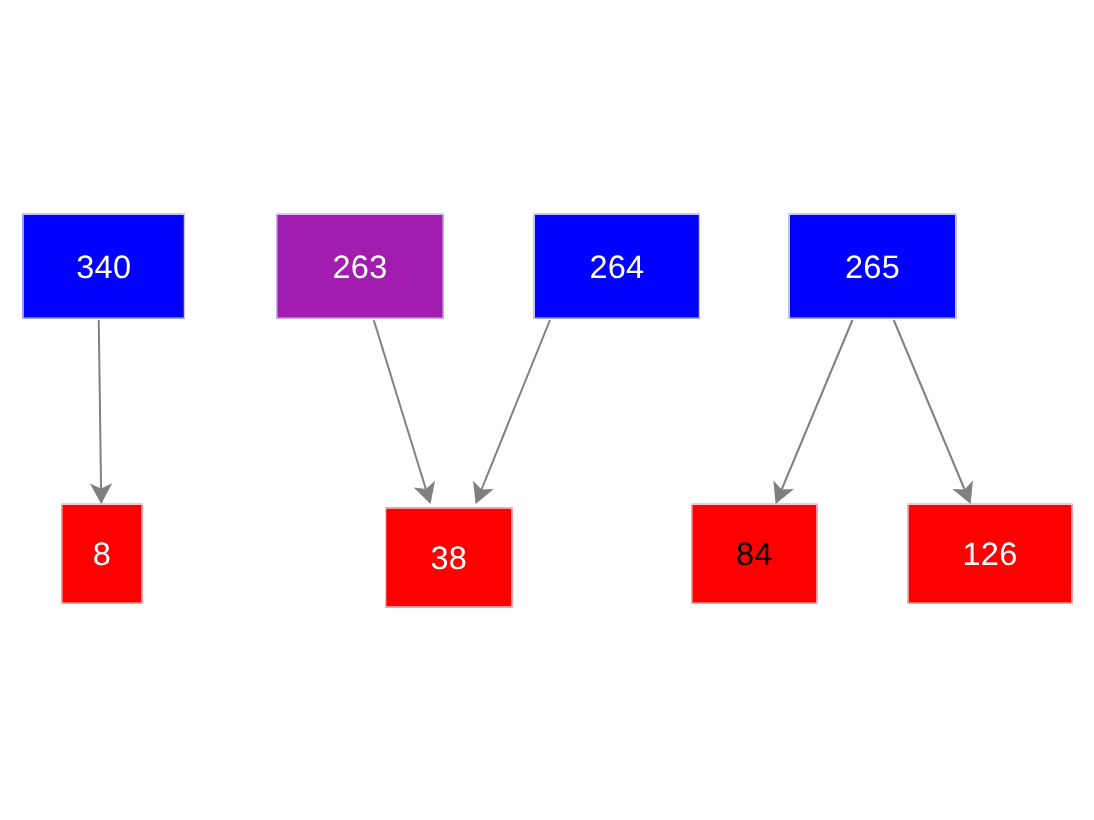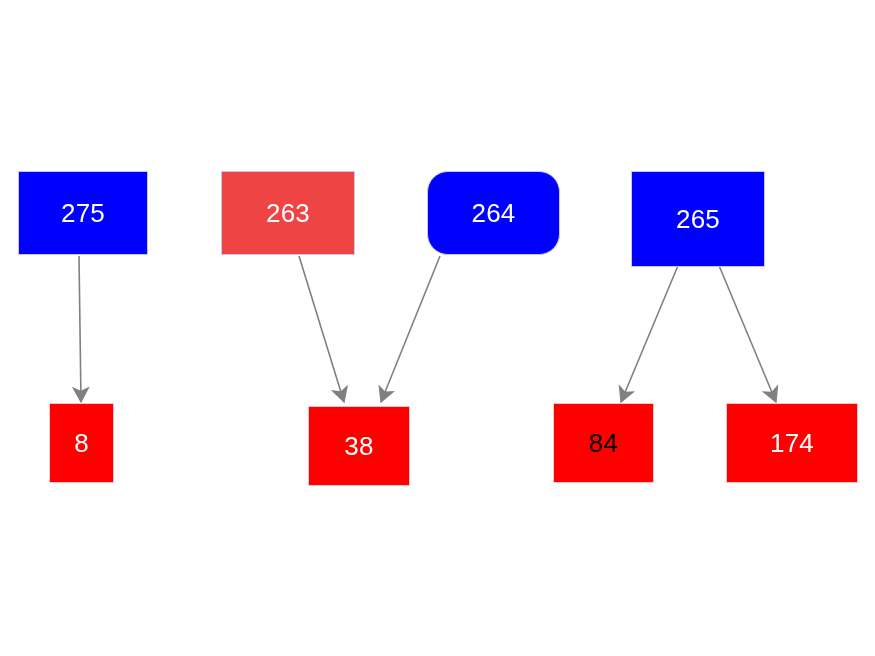--- a/index.html
+++ b/index.html
@@ -65,38 +65,38 @@
         <line x1="79" y1="256" x2="81" y2="402" stroke="#808080" stroke-width="1.6" marker-end="url(#arrowhead)"></line>
         <line x1="299" y1="256" x2="344" y2="402" stroke="#808080" stroke-width="1.6" marker-end="url(#arrowhead)"></line>
         <line x1="440" y1="256" x2="381" y2="402" stroke="#808080" stroke-width="1.6" marker-end="url(#arrowhead)"></line>
         <line x1="682" y1="256" x2="621" y2="402" stroke="#808080" stroke-width="1.6" marker-end="url(#arrowhead)"></line>
         <line x1="715" y1="256" x2="776" y2="402" stroke="#808080" stroke-width="1.6" marker-end="url(#arrowhead)"></line>
       </g>
   </svg>
 
   <div id="nodes-layer">
       <div class="node blue" style="left: 18px; top: 171px; width: 130px; height: 84px; background: rgb(0, 0, 255); border-color: rgb(200, 200, 232); color: rgb(255, 255, 255);">
-        <span class="node-label">275</span>
+        <span class="node-label">340</span>
       </div>
-      <div class="node blue" style="left: 221px; top: 171px; width: 134px; height: 84px; background: #ef4444; border-color: rgb(200, 200, 232); color: rgb(255, 255, 255);">
+      <div class="node blue" style="left: 221px; top: 171px; width: 134px; height: 84px; background: #a21caf; border-color: rgb(200, 200, 232); color: rgb(255, 255, 255);">
         <span class="node-label">263</span>
       </div>
-      <div class="node blue" style="left: 427px; top: 171px; width: 133px; height: 84px; background: rgb(0, 0, 255); border-color: rgb(200, 200, 232); color: rgb(255, 255, 255); border-radius: 21px;">
+      <div class="node blue" style="left: 427px; top: 171px; width: 133px; height: 84px; background: rgb(0, 0, 255); border-color: rgb(200, 200, 232); color: rgb(255, 255, 255);">
         <span class="node-label">264</span>
       </div>
-      <div class="node blue" style="left: 631px; top: 171px; width: 134px; height: 96px; background: rgb(0, 0, 255); border-color: rgb(200, 200, 232); color: rgb(255, 255, 255);">
+      <div class="node blue" style="left: 631px; top: 171px; width: 134px; height: 84px; background: rgb(0, 0, 255); border-color: rgb(200, 200, 232); color: rgb(255, 255, 255);">
         <span class="node-label">265</span>
       </div>
       <div class="node red" style="left: 49px; top: 403px; width: 65px; height: 80px; background: rgb(255, 0, 0); border-color: rgb(243, 201, 201); color: rgb(255, 255, 255);">
         <span class="node-label">8</span>
       </div>
       <div class="node red" style="left: 308px; top: 406px; width: 102px; height: 80px; background: rgb(255, 0, 0); border-color: rgb(243, 201, 201); color: rgb(255, 255, 255);">
         <span class="node-label">38</span>
       </div>
       <div class="node red" style="left: 553px; top: 403px; width: 101px; height: 80px; background: rgb(255, 0, 0); border-color: rgb(243, 201, 201); color: #000000;">
         <span class="node-label">84</span>
       </div>
       <div class="node red" style="left: 726px; top: 403px; width: 132px; height: 80px; background: rgb(255, 0, 0); border-color: rgb(243, 201, 201); color: rgb(255, 255, 255);">
-        <span class="node-label">174</span>
+        <span class="node-label">126</span>
       </div>
     </div>
 
 </div>
 
 </body></html>

